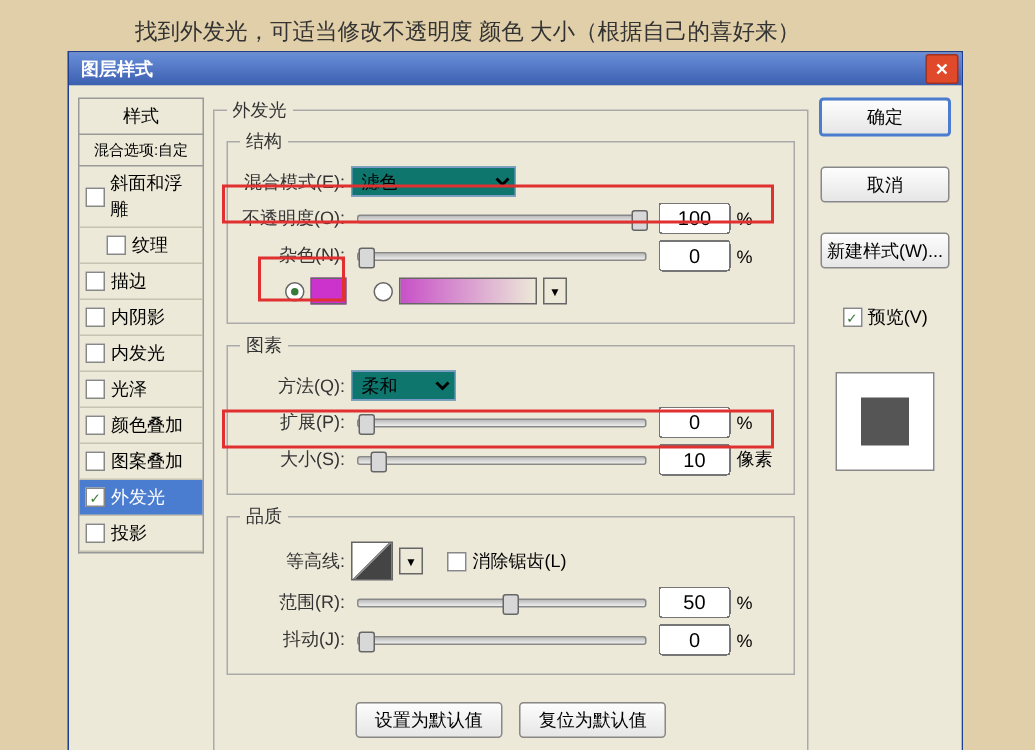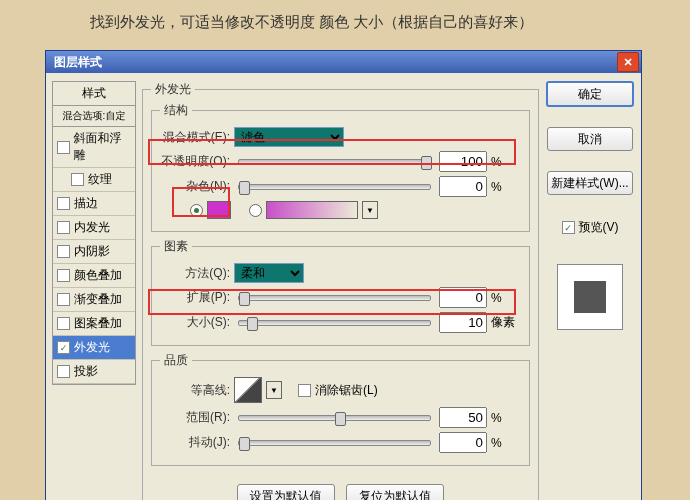--- a/index.html
+++ b/index.html
@@ -1,37 +1,37 @@
 <!DOCTYPE html>
 <html><head>
 <meta charset="utf-8">
 <style>
 html,body{margin:0;padding:0;width:690px;height:500px;font-family:"Microsoft YaHei",SimSun,sans-serif;font-size:12px;background:#e0cfa8}
-.instruction{padding:10px 60px 16px;font-size:15px;color:#333;line-height:1.6}
+.instruction{padding:10px 60px 0;font-size:15px;color:#333;line-height:1.6}
 .dialog{position:relative;margin:0 0 0 45px;width:595px;border:1px solid #1e3f8f}
 .titlebar{height:22px;background:linear-gradient(#6a8fd8,#3b5fb0);display:flex;align-items:center;justify-content:space-between;padding:0 2px 0 8px}
 .titlebar span{color:#fff;font-weight:bold}
 .closebtn{width:20px;height:18px;background:#e04a2a;border:1px solid #a03020;color:#fff;display:flex;align-items:center;justify-content:center;font-size:11px;font-weight:bold;border-radius:2px}
 .body{background:#ece9d8;display:flex;padding:8px 6px 12px;min-height:395px}
 .leftcol{width:84px}
 .stylehdr{background:#ece9d8;border:1px solid #999;padding:3px 6px;text-align:center}
 .blendopt{background:#ece9d8;border:1px solid #999;border-top:none;padding:3px 2px;text-align:center;font-size:10px}
 .stylelist{border:1px solid #999;border-top:none}
 .styleitem{padding:3px 4px;display:flex;align-items:center;gap:4px;border-bottom:1px solid #c5c2b2;cursor:default}
 .styleitem.sel{background:#4a7dd0;color:#fff}
 .styleitem.sub{padding-left:18px}
 .chk{width:11px;height:11px;border:1px solid #888;background:#fff;display:inline-flex;align-items:center;justify-content:center;font-size:9px;color:#3a7a3a}
 .midcol{flex:1;padding-left:6px}
 fieldset{border:1px solid #aaa;margin:0 0 6px;padding:4px 8px 8px}
 legend{padding:0 4px;color:#333}
 .row{display:flex;align-items:center;margin:4px 0;gap:4px}
 .lbl{width:70px;text-align:right;color:#333}
 select,input[type=text]{font-size:12px;border:1px solid #7a9ac9;background:#0f766e;padding:1px 2px}
 select{height:20px}
-.num{width:40px;text-align:right}
+.num{width:40px;text-align:center}
 .sliderbar{flex:1;height:4px;background:linear-gradient(#bbb,#eee);border:1px solid #888;position:relative;margin:0 4px;border-radius:2px}
 .thumb{position:absolute;top:-4px;width:9px;height:12px;background:#d8d8d8;border:1px solid #666;border-radius:2px}
 .unit{width:30px}
 .radio{width:11px;height:11px;border:1px solid #666;border-radius:50%;background:#fff;display:inline-flex;align-items:center;justify-content:center}
 .radio.on::after{content:"";width:5px;height:5px;background:#3a7a3a;border-radius:50%}
 .swatch{width:22px;height:16px;border:1px solid #666}
 .gradsw{width:90px;height:16px;border:1px solid #666;background:linear-gradient(90deg,#c850c8,rgba(200,80,200,0))}
 .chev{width:14px;height:16px;border:1px solid #666;background:#ece9d8;display:inline-flex;align-items:center;justify-content:center;font-size:8px}
 .contour{width:26px;height:24px;border:1px solid #666;background:linear-gradient(135deg,#fff 48%,#888 48%,#888 52%,#444 52%)}
 .hl{position:absolute;border:2px solid #e03030;pointer-events:none}
@@ -68,33 +68,33 @@
           <div class="styleitem sub">
             <span class="chk"></span>
             <span>纹理</span>
           </div>
           <div class="styleitem">
             <span class="chk"></span>
             <span>描边</span>
           </div>
           <div class="styleitem">
             <span class="chk"></span>
+            <span>内阴影</span>
+          </div>
+          <div class="styleitem">
+            <span class="chk"></span>
             <span>内发光</span>
           </div>
           <div class="styleitem">
             <span class="chk"></span>
-            <span>内阴影</span>
+            <span>光泽</span>
           </div>
           <div class="styleitem">
             <span class="chk"></span>
             <span>颜色叠加</span>
-          </div>
-          <div class="styleitem">
-            <span class="chk"></span>
-            <span>渐变叠加</span>
           </div>
           <div class="styleitem">
             <span class="chk"></span>
             <span>图案叠加</span>
           </div>
           <div class="styleitem sel">
             <span class="chk">✓</span>
             <span>外发光</span>
           </div>
           <div class="styleitem">

